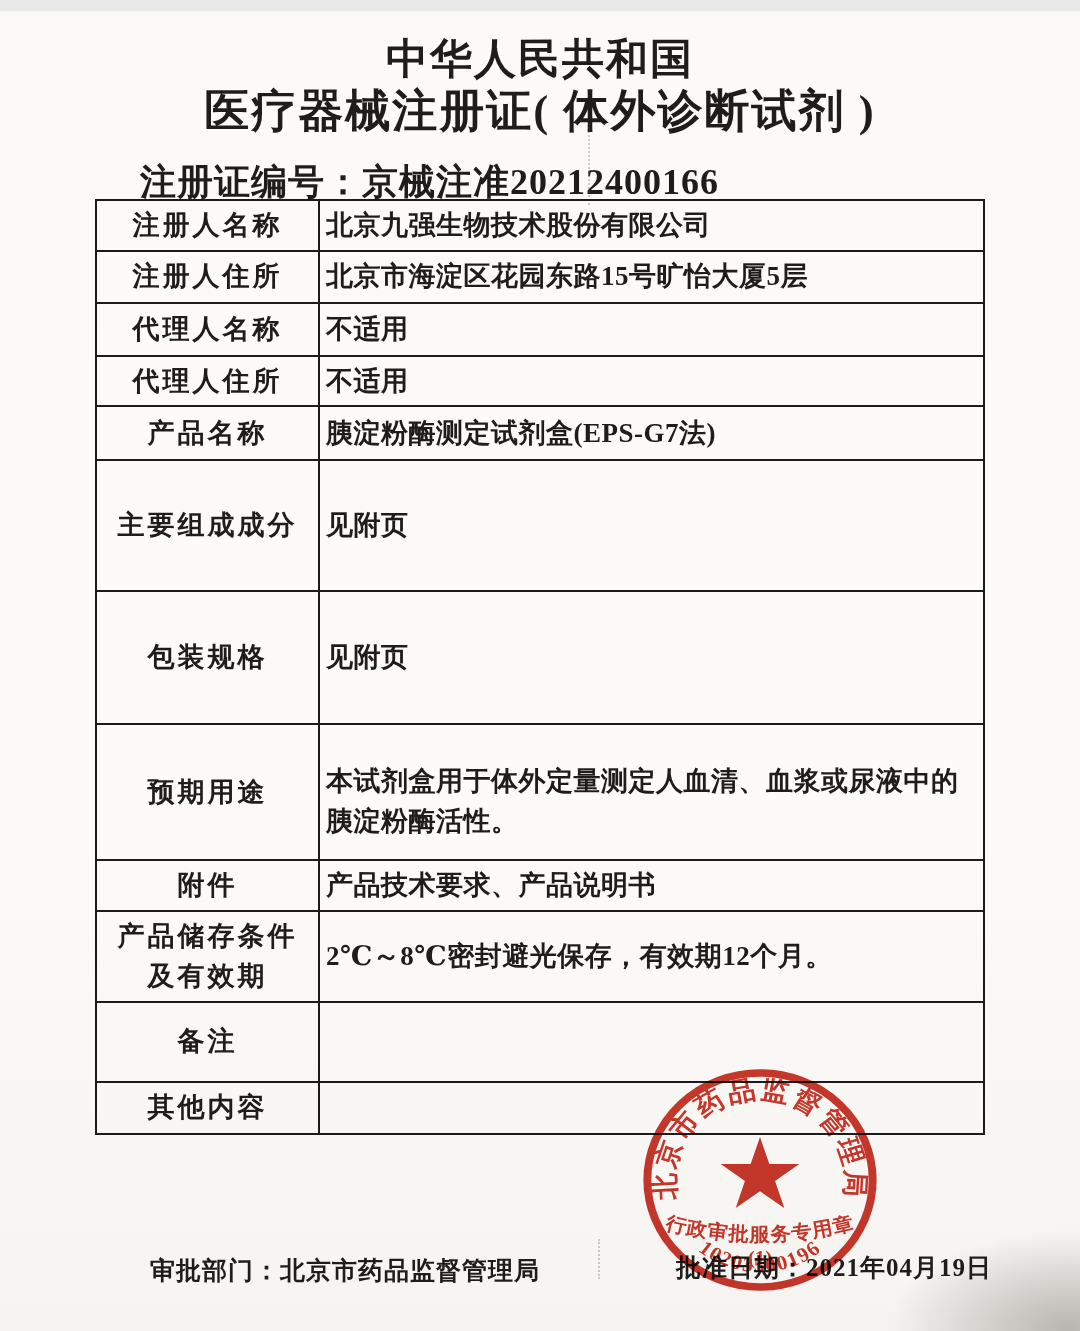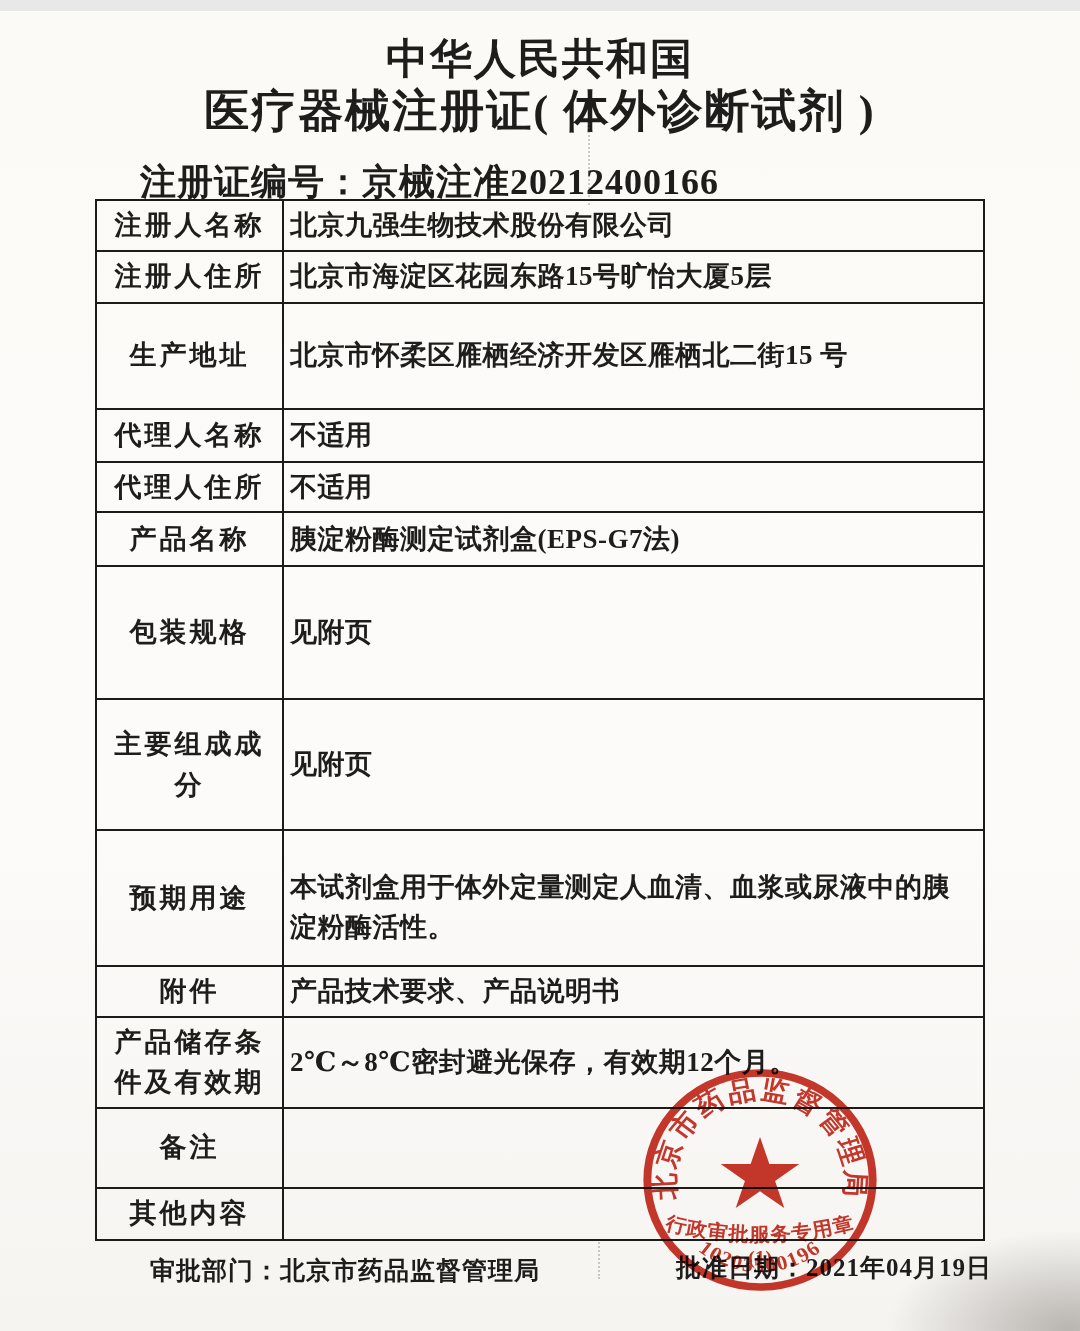--- a/index.html
+++ b/index.html
@@ -40,21 +40,21 @@
     table-layout: fixed;
   }
   table.cert td {
     border: 2px solid #1c1b19;
     font-size: 27px;
     font-weight: 600;
     line-height: 1.5;
     vertical-align: middle;
   }
   td.label-cell {
-    width: 187px;
+    width: 223px;
     text-align: center;
     letter-spacing: 3px;
     padding: 4px 16px;
   }
   td.value-cell {
     padding: 3px 10px 3px 6px;
     letter-spacing: 0.5px;
   }
   td.v-top { vertical-align: top; padding-top: 21px; }
   .footer-line {
@@ -103,42 +103,38 @@
   <table class="cert">
     <tbody>
         <tr style="height:50px">
       <td class="label-cell">注册人名称</td>
       <td class="value-cell">北京九强生物技术股份有限公司</td>
     </tr>
     <tr style="height:52px">
       <td class="label-cell">注册人住所</td>
       <td class="value-cell">北京市海淀区花园东路15号旷怡大厦5层</td>
     </tr>
-    <tr style="height:106px">
-      <td class="label-cell">生产地址</td>
-      <td class="value-cell">北京市怀柔区雁栖经济开发区雁栖北二街15 号</td>
-    </tr>
     <tr style="height:53px">
       <td class="label-cell">代理人名称</td>
       <td class="value-cell">不适用</td>
     </tr>
     <tr style="height:50px">
       <td class="label-cell">代理人住所</td>
       <td class="value-cell">不适用</td>
     </tr>
     <tr style="height:54px">
       <td class="label-cell">产品名称</td>
       <td class="value-cell">胰淀粉酶测定试剂盒(EPS-G7法)</td>
     </tr>
+    <tr style="height:131px">
+      <td class="label-cell">主要组成成分</td>
+      <td class="value-cell">见附页</td>
+    </tr>
     <tr style="height:133px">
       <td class="label-cell">包装规格</td>
-      <td class="value-cell">见附页</td>
-    </tr>
-    <tr style="height:131px">
-      <td class="label-cell">主要组成成分</td>
       <td class="value-cell">见附页</td>
     </tr>
     <tr style="height:136px">
       <td class="label-cell">预期用途</td>
       <td class="value-cell v-top">本试剂盒用于体外定量测定人血清、血浆或尿液中的胰淀粉酶活性。</td>
     </tr>
     <tr style="height:47px">
       <td class="label-cell">附件</td>
       <td class="value-cell">产品技术要求、产品说明书</td>
     </tr>

